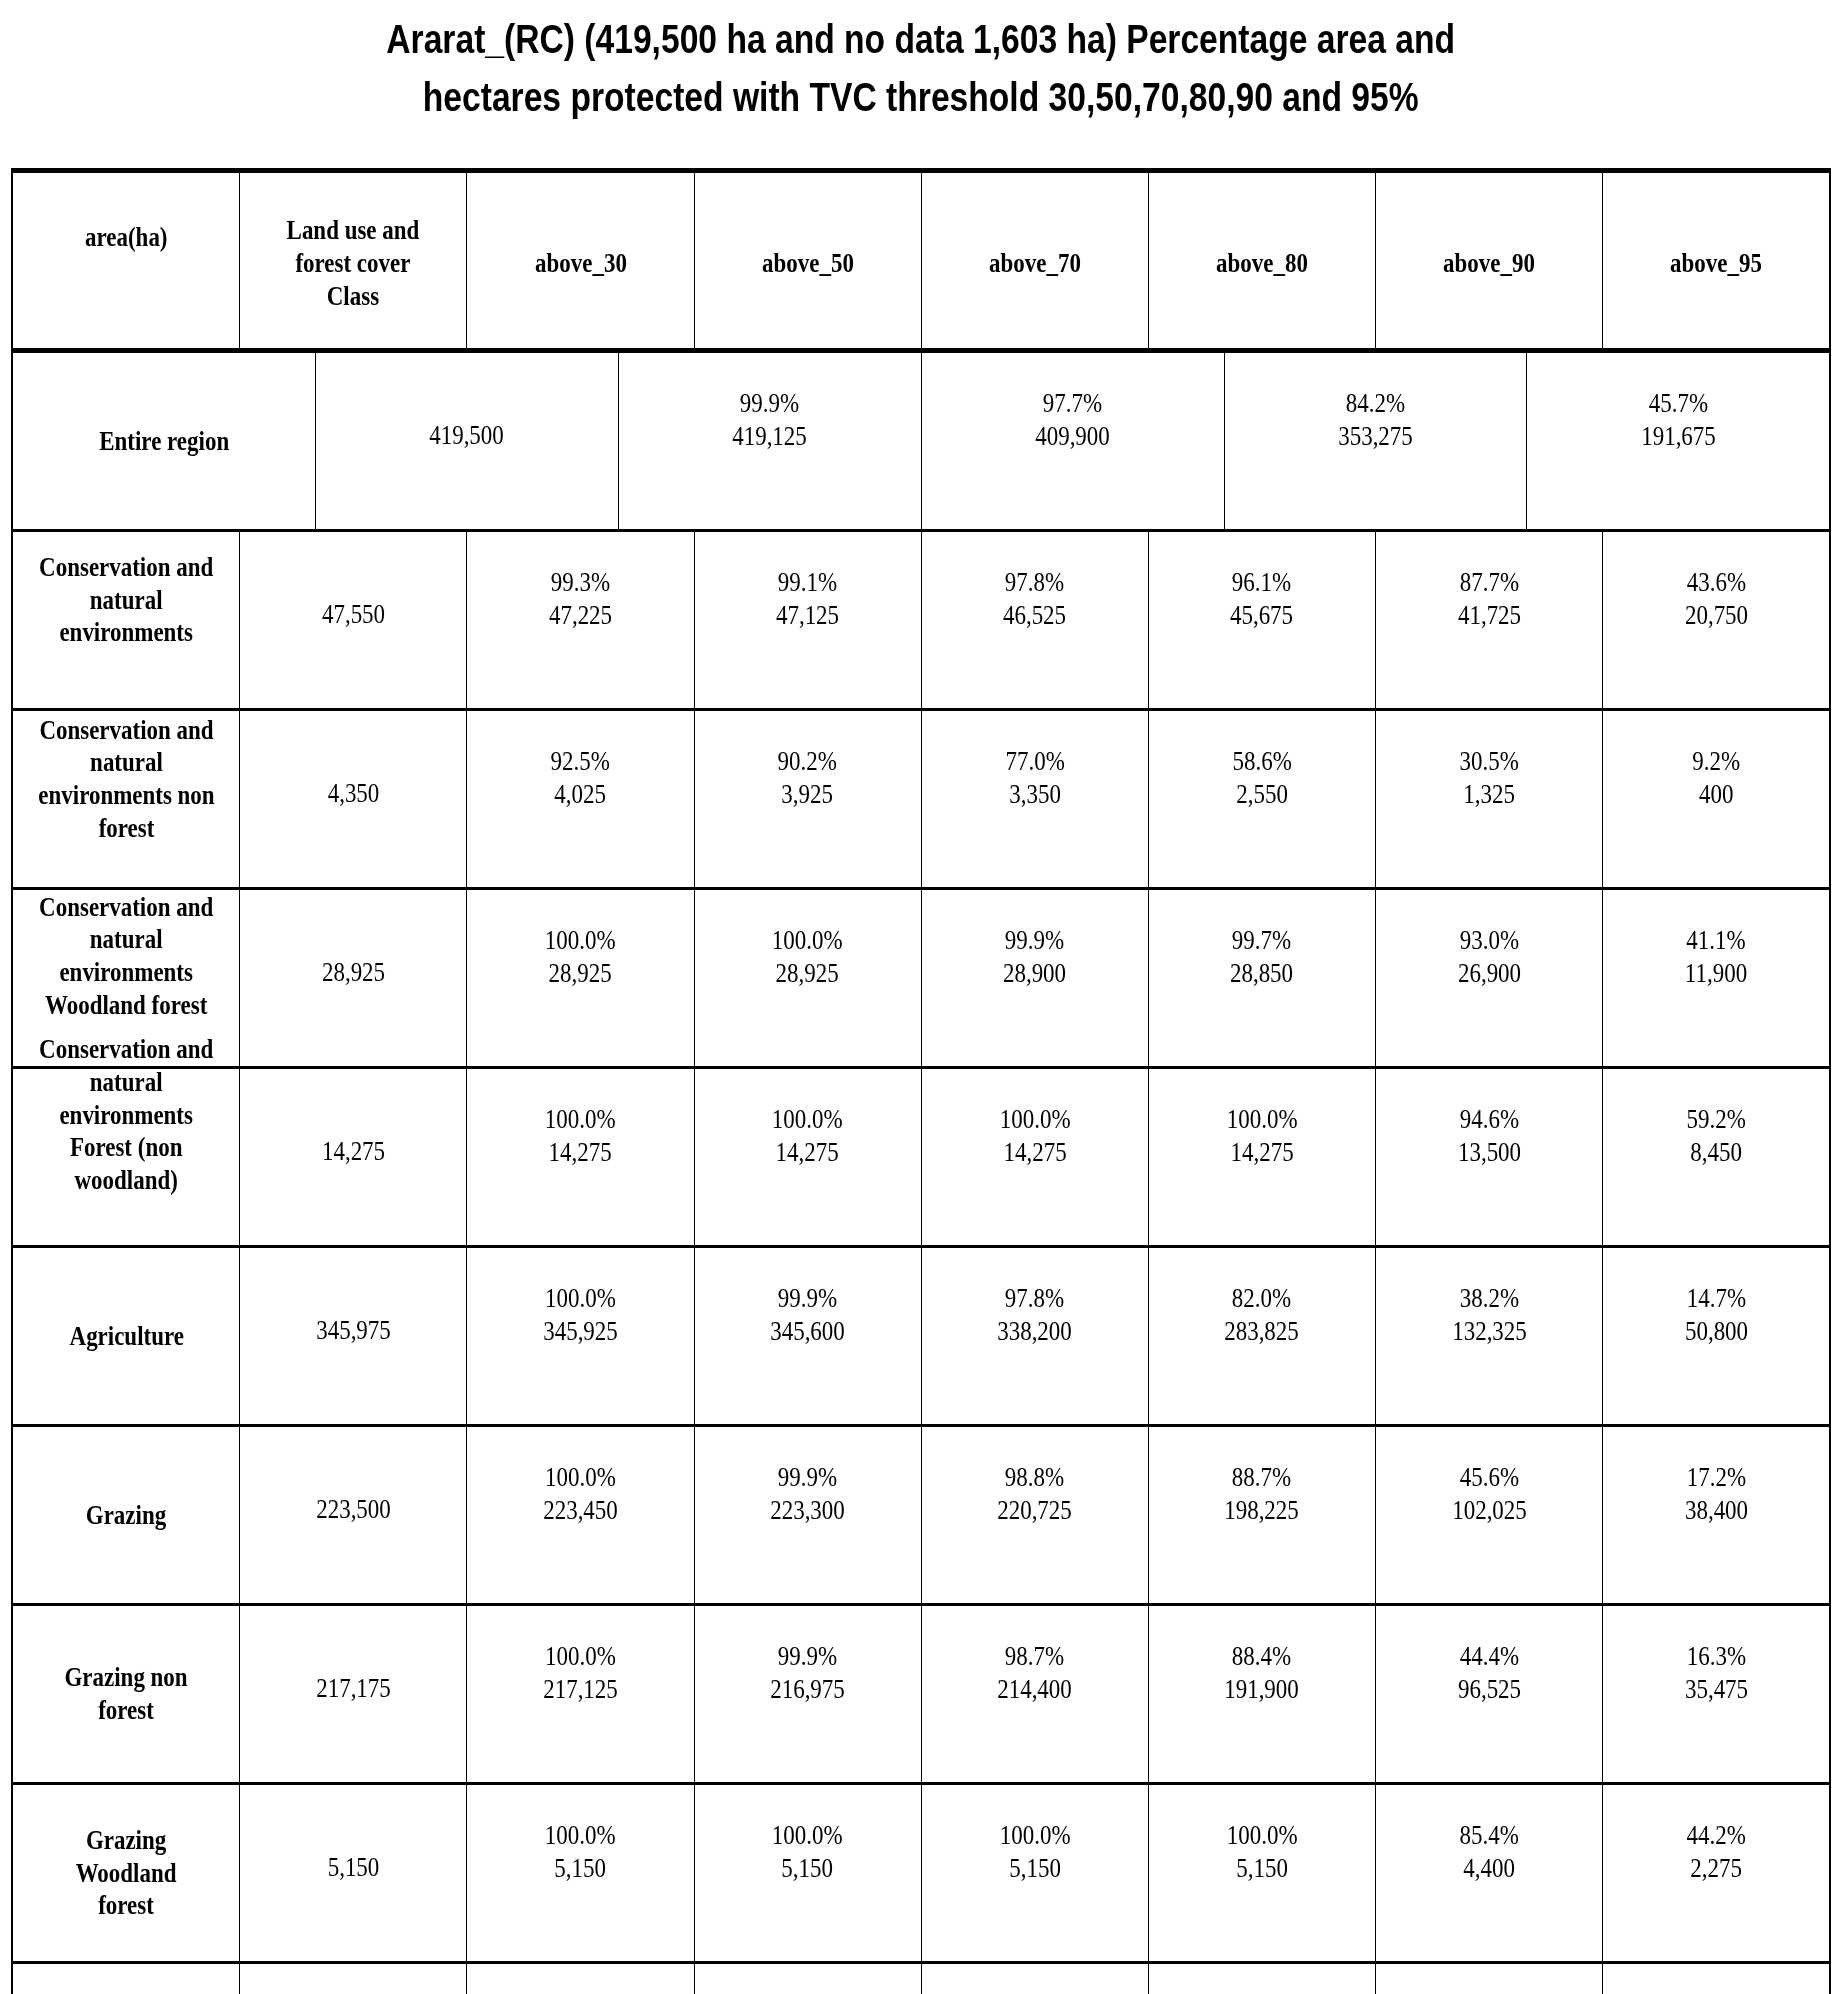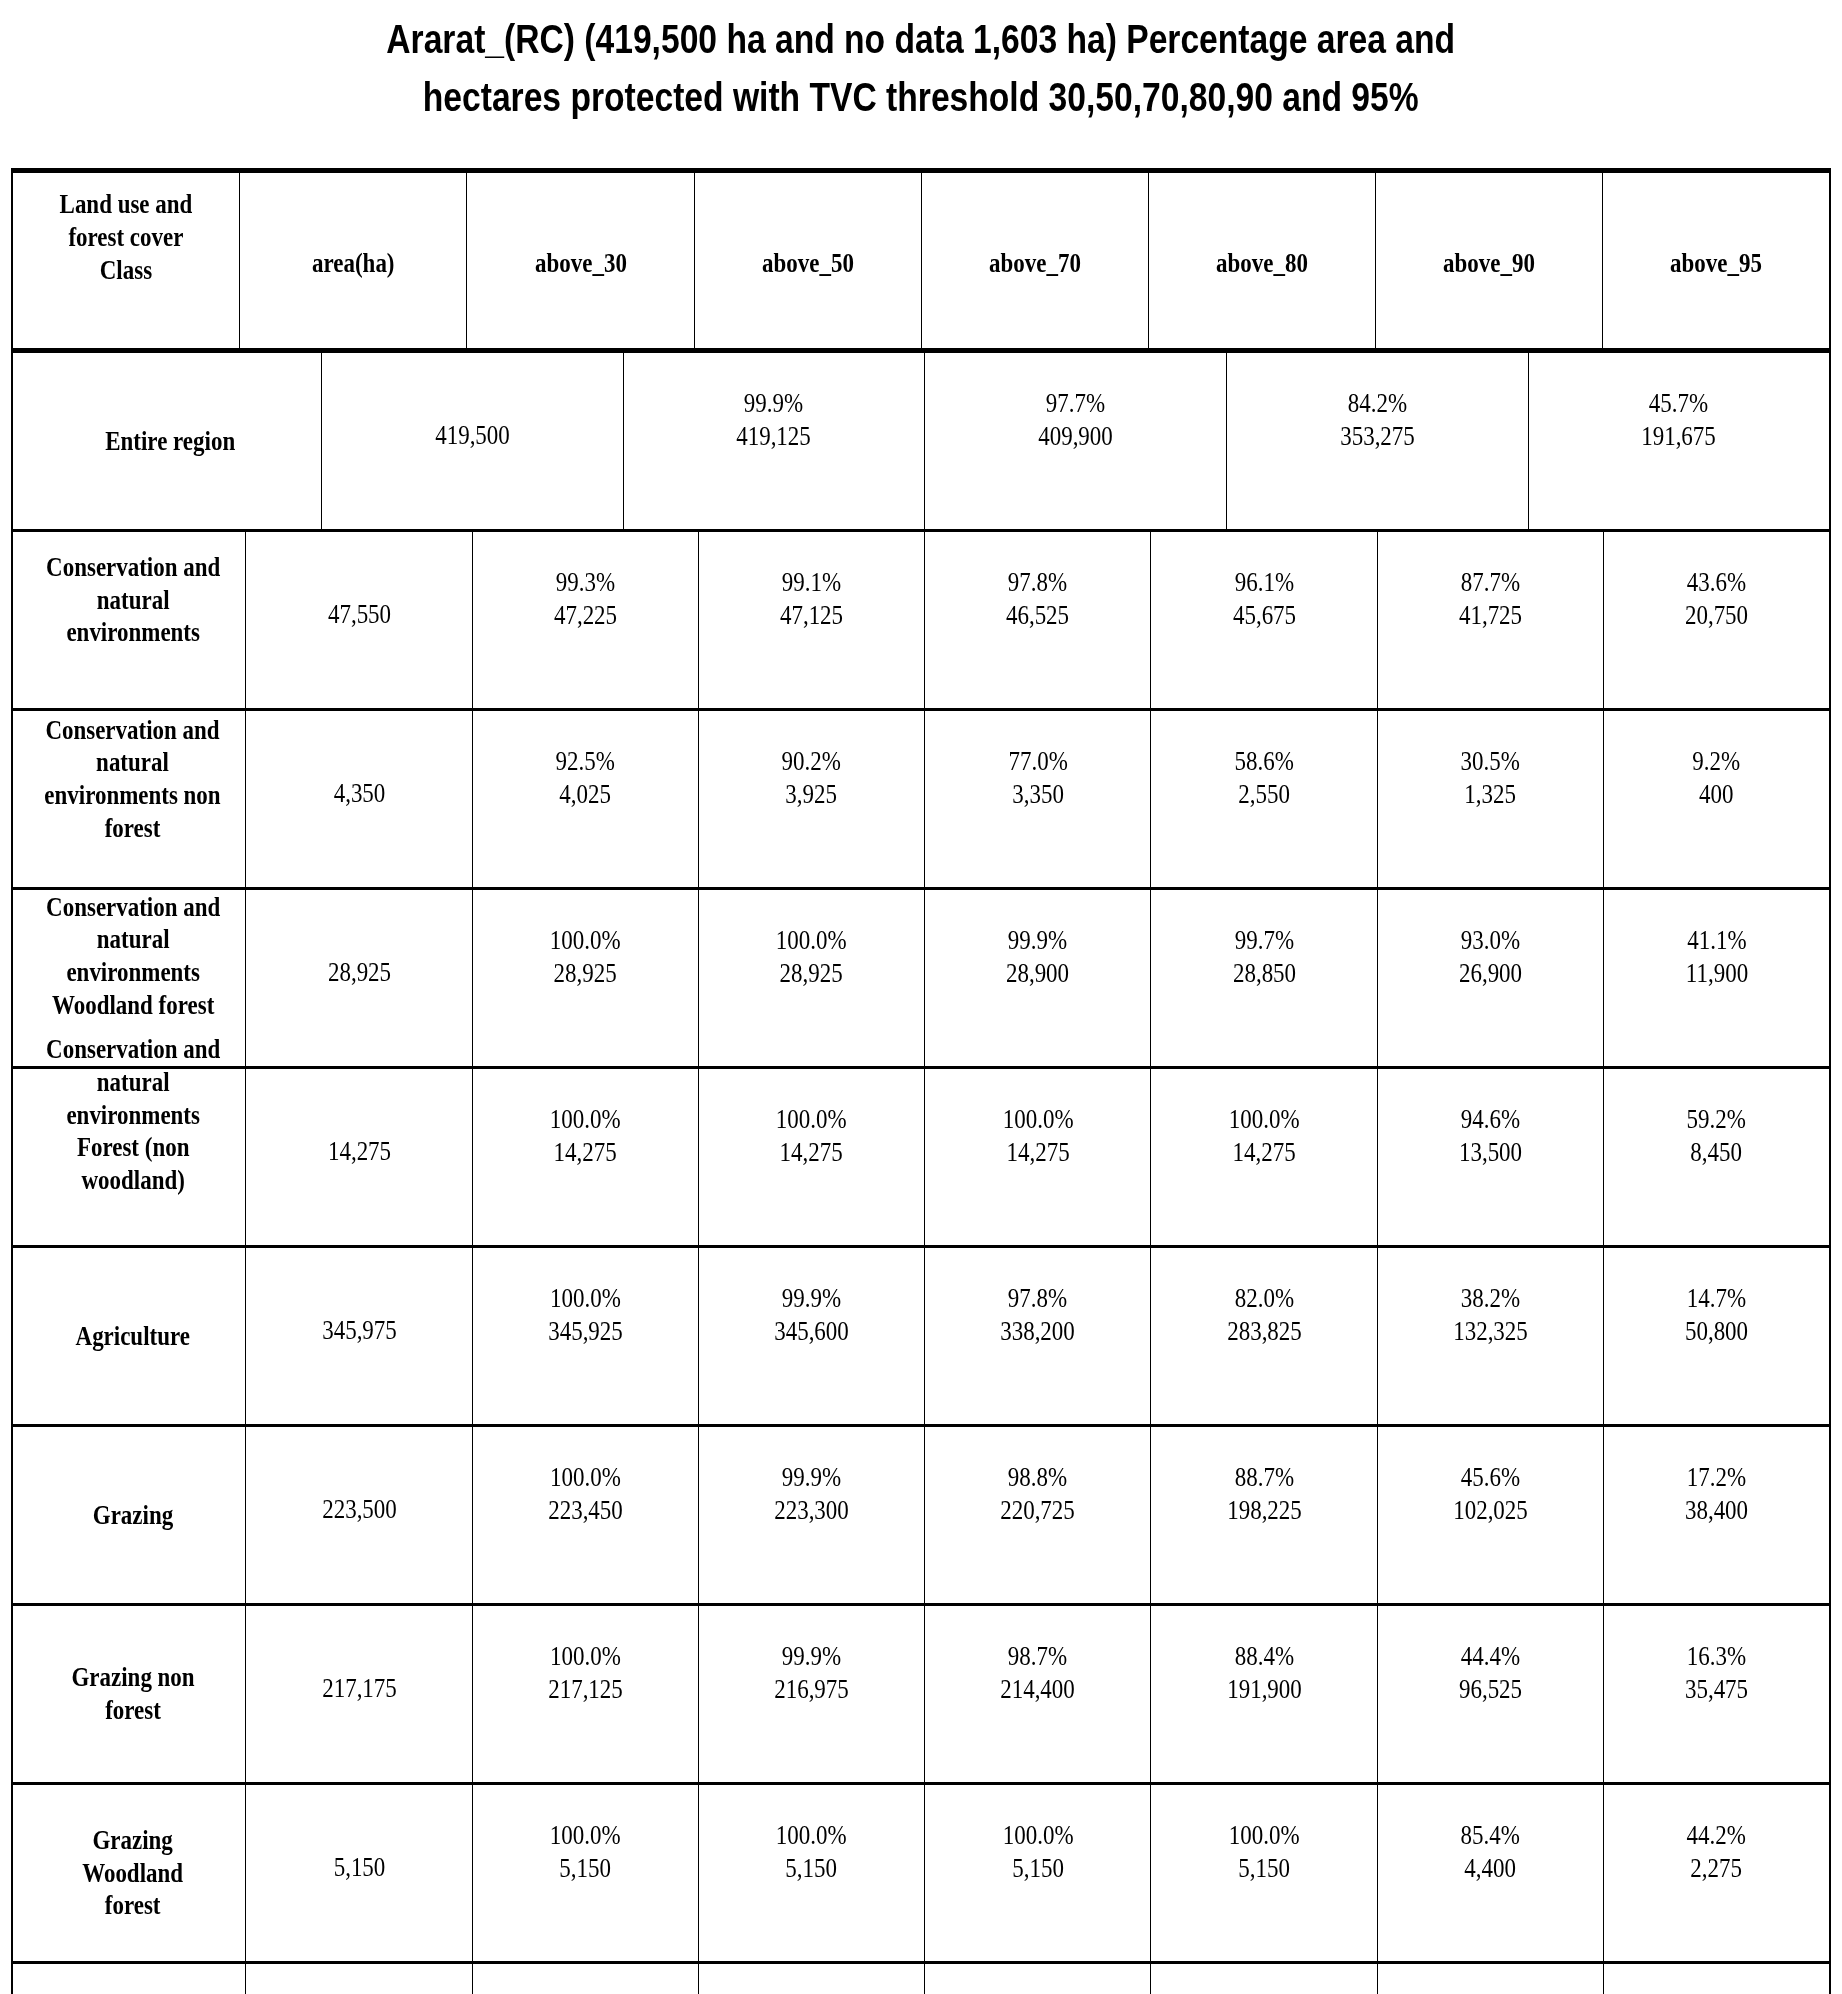--- a/index.html
+++ b/index.html
@@ -17,46 +17,46 @@
   .thead{display:flex;height:180px;border-bottom:5.6px solid #000;box-sizing:border-box;font-weight:bold;}
   .row{display:flex;height:179px;border-bottom:3.6px solid #000;box-sizing:border-box;position:relative;}
   .row:last-child{border-bottom:none;}
   .cell,.th{flex:1 1 0;border-right:1.6px solid #000;box-sizing:border-box;
             display:flex;align-items:center;justify-content:center;text-align:center;
             position:relative;overflow:visible;}
   .cell:last-child,.th:last-child{border-right:none;}
   .txt{white-space:pre-line;display:inline-block;transform:scaleX(.82);transform-origin:center;}
   .th .txt{transform:translateY(3.2px) scaleX(.82);}
   .th:first-child .txt{transform:translateY(-23px) scaleX(.82);}
-  .lbl-cell{font-weight:bold;z-index:2;margin-left:7px;}
+  .lbl-cell{font-weight:bold;z-index:2;}
   .area-cell .txt{transform:translateY(-5.6px) scaleX(.82);}
   .val{transform:translateY(-21px) scaleX(.82);transform-origin:center;text-align:center;}
   .r2 .lbl-cell .txt,.r3 .lbl-cell .txt{transform:translateY(-20px) scaleX(.82);}
   .r4 .lbl-cell .txt{transform:translateY(-22px) scaleX(.82);}
   .r5 .lbl-cell .txt{transform:translateY(-42px) scaleX(.82);}
 </style>
 </head>
 <body>
 
 <div id="root">
 
   <div class="title">
     <div class="txt">Ararat_(RC) (419,500 ha and no data 1,603 ha) Percentage area and
 hectares protected with TVC threshold 30,50,70,80,90 and 95%</div>
   </div>
 
   <div class="tbl">
     <div class="thead">
       <div class="th">
+          <div class="txt">area(ha)</div>
+        </div>
+      <div class="th">
           <div class="txt">Land use and
 forest cover
 Class</div>
-        </div>
-      <div class="th">
-          <div class="txt">area(ha)</div>
         </div>
       <div class="th">
           <div class="txt">above_30</div>
         </div>
       <div class="th">
           <div class="txt">above_50</div>
         </div>
       <div class="th">
           <div class="txt">above_70</div>
         </div>

